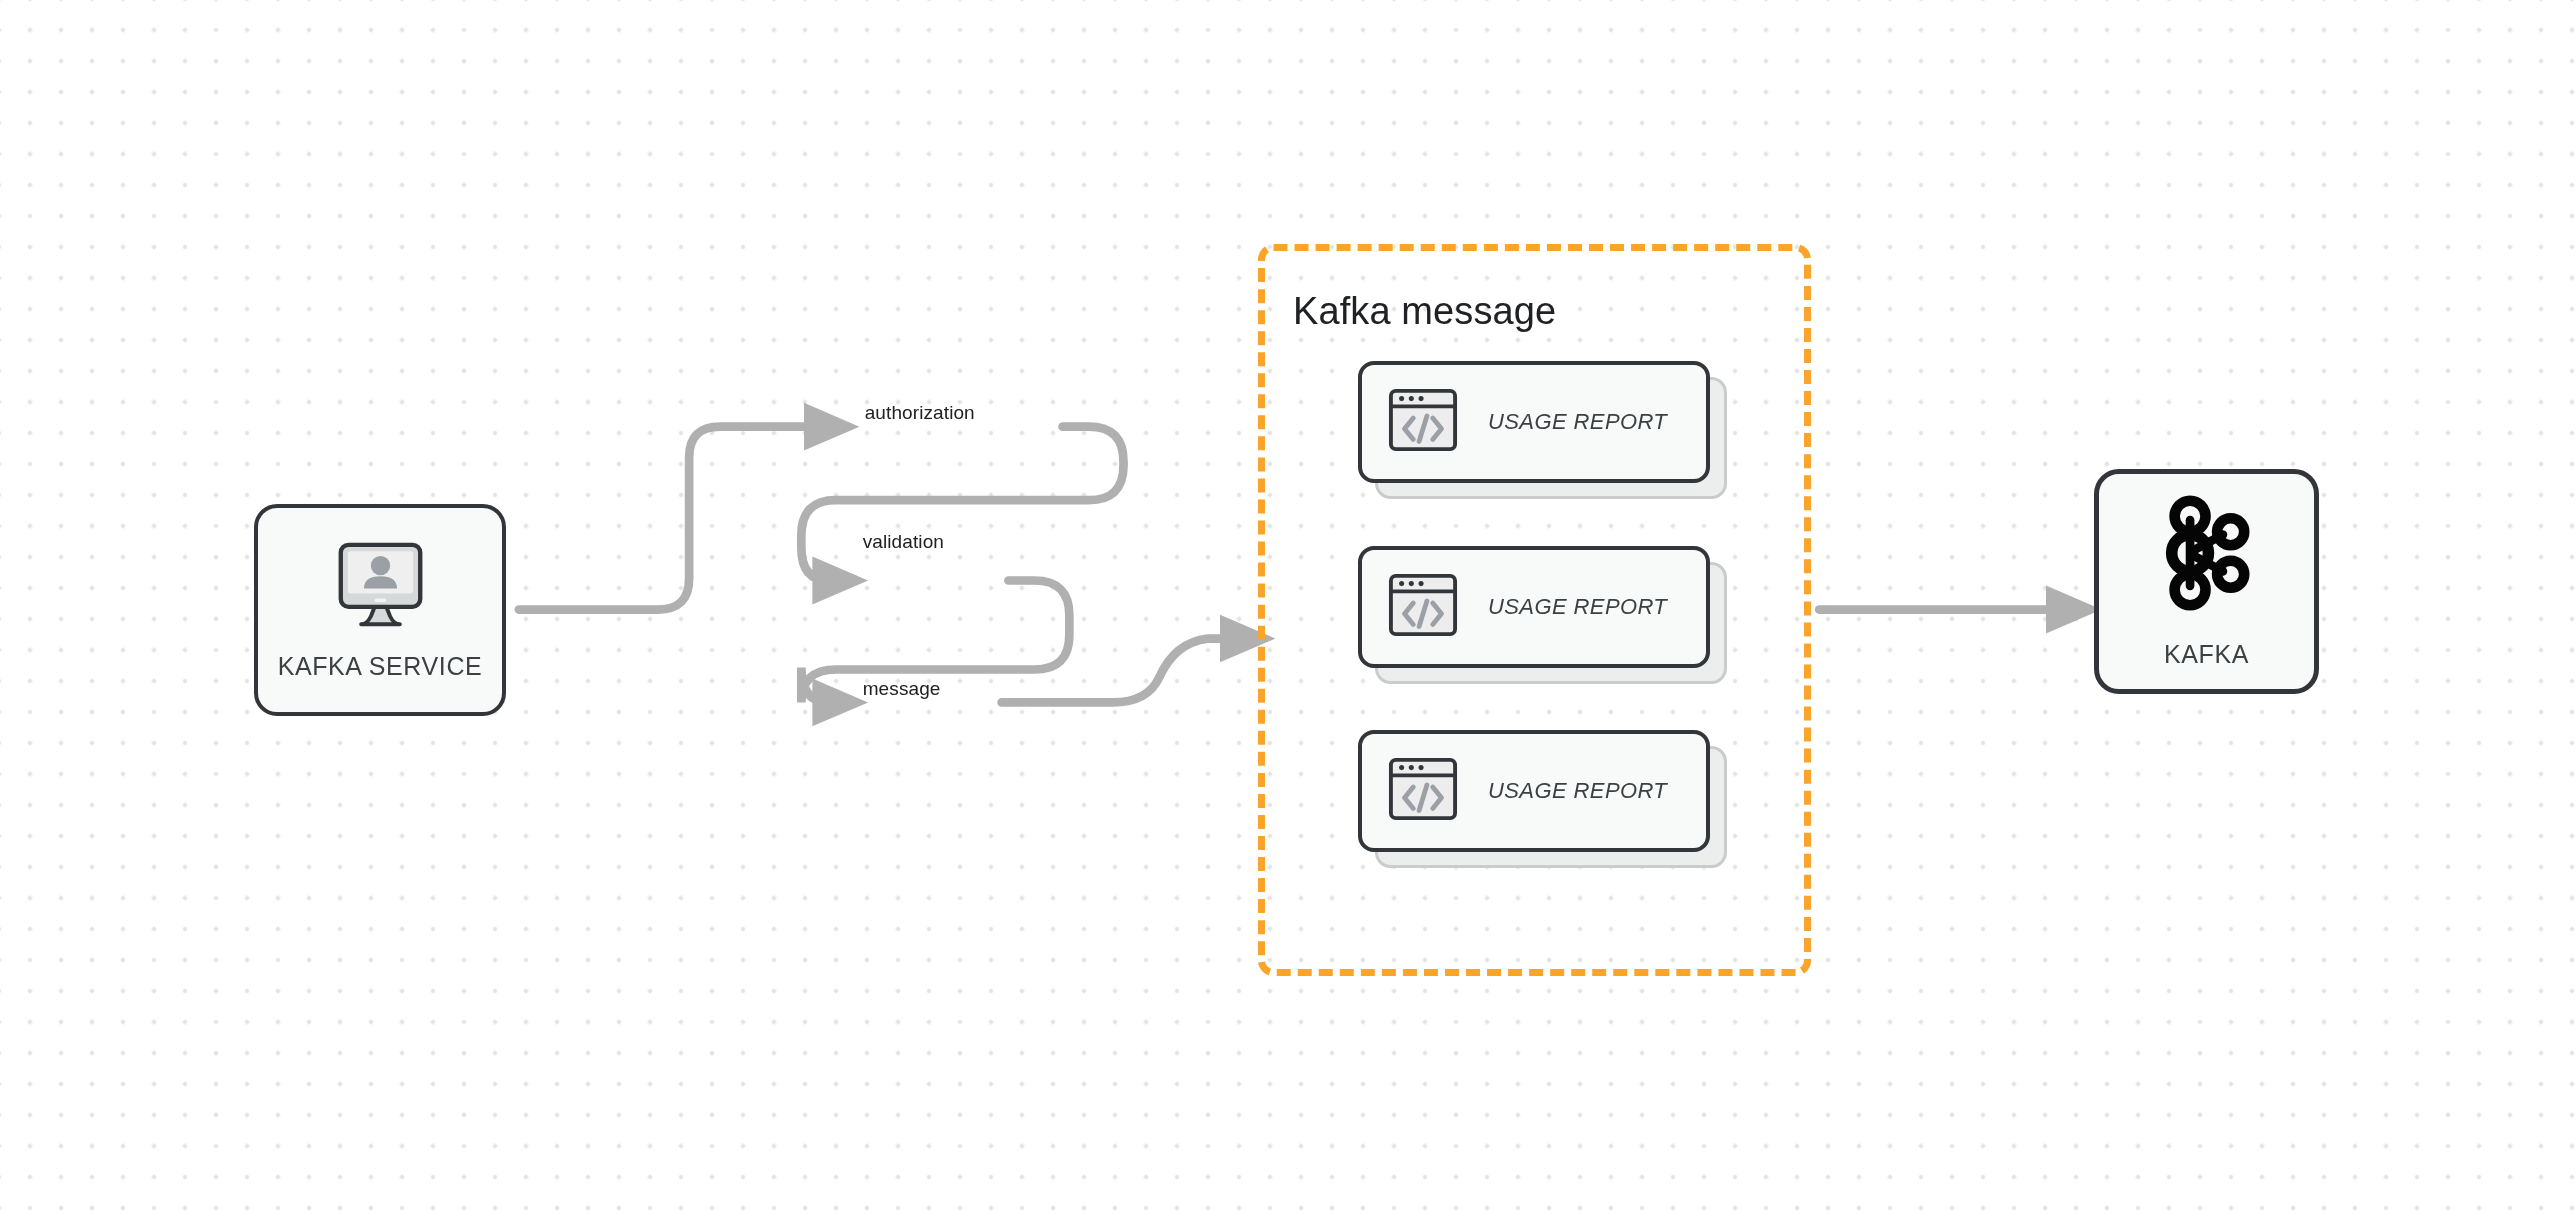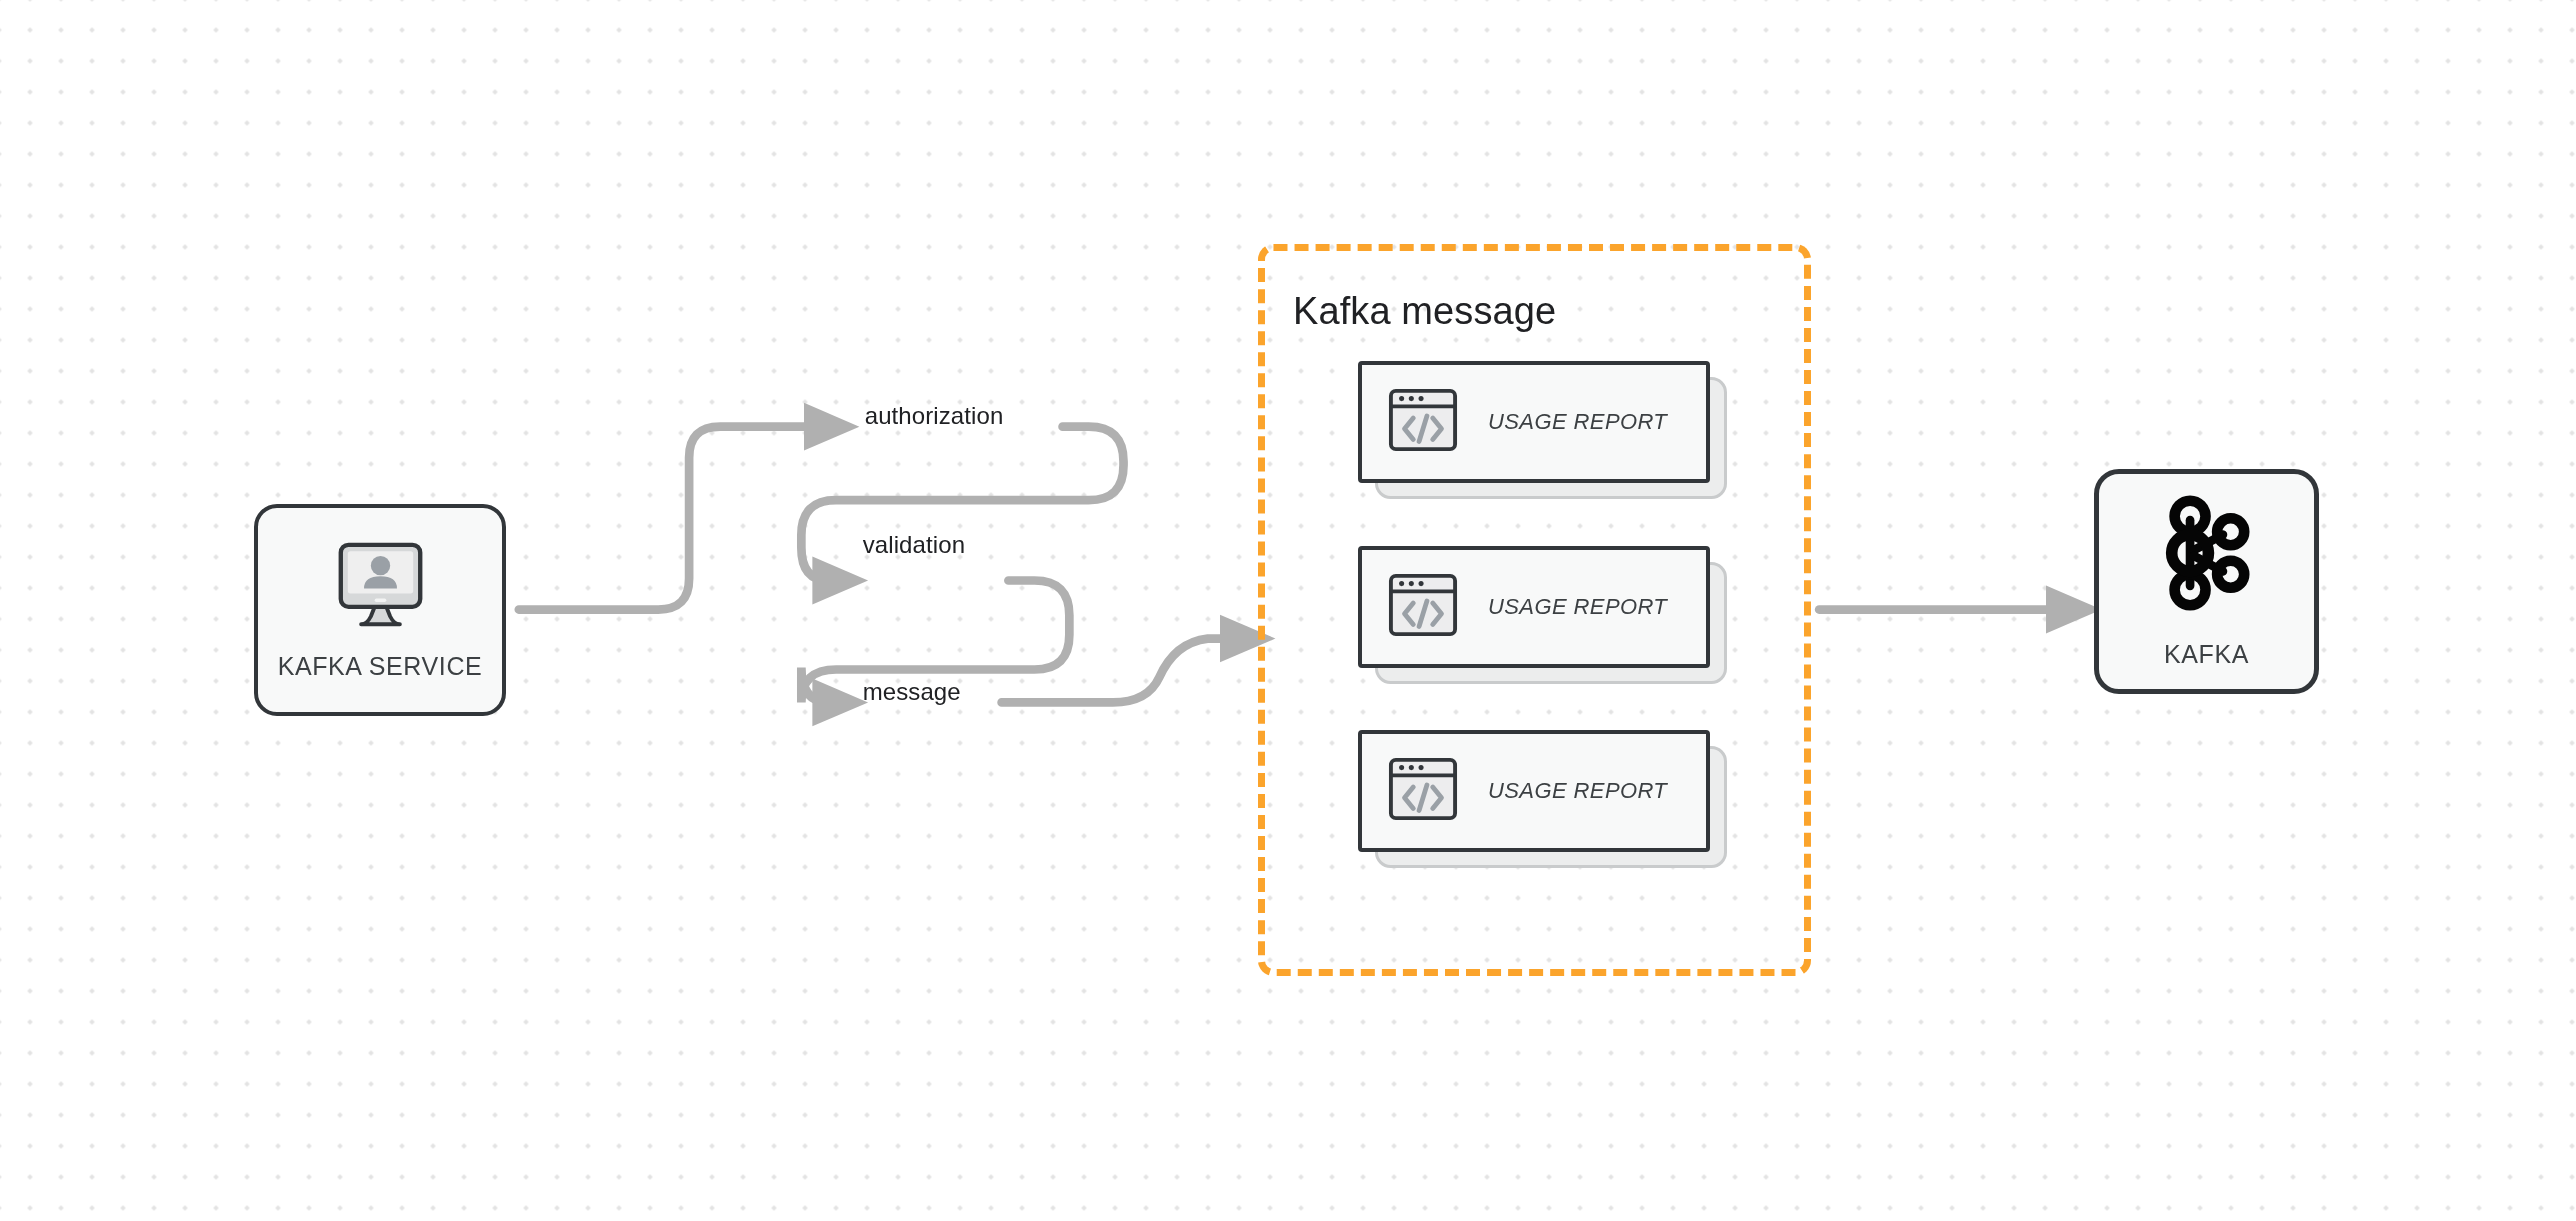--- a/index.html
+++ b/index.html
@@ -113,21 +113,21 @@
   }
   .report-card-front {
     position: absolute;
     left: 0;
     top: 0;
     width: 352px;
     height: 122px;
     box-sizing: border-box;
     background: #f8f9f9;
     border: 4.8px solid #32363a;
-    border-radius: 4px;
+    border-radius: 16px;
     display: flex;
     flex-direction: row;
     align-items: center;
   }
   .report-icon {
     margin-left: 26px;
     flex: 0 0 auto;
     display: block;
   }
   .report-card-label {
@@ -135,21 +135,21 @@
     font-size: 22px;
     font-style: italic;
     letter-spacing: 0.4px;
     color: #3c4043;
     white-space: nowrap;
   }
 
   
   .step-label {
     position: absolute;
-    font-size: 24px;
+    font-size: 19px;
     color: #202124;
     white-space: nowrap;
     letter-spacing: 0.1px;
     background: rgba(255,255,255,0);
     padding: 0 7.7px;
   }
   #step-label-authorization { left: 857px; top: 402px; }
   #step-label-validation    { left: 855px; top: 531px; }
   #step-label-batching      { left: 855px; top: 678px; }
 </style>

